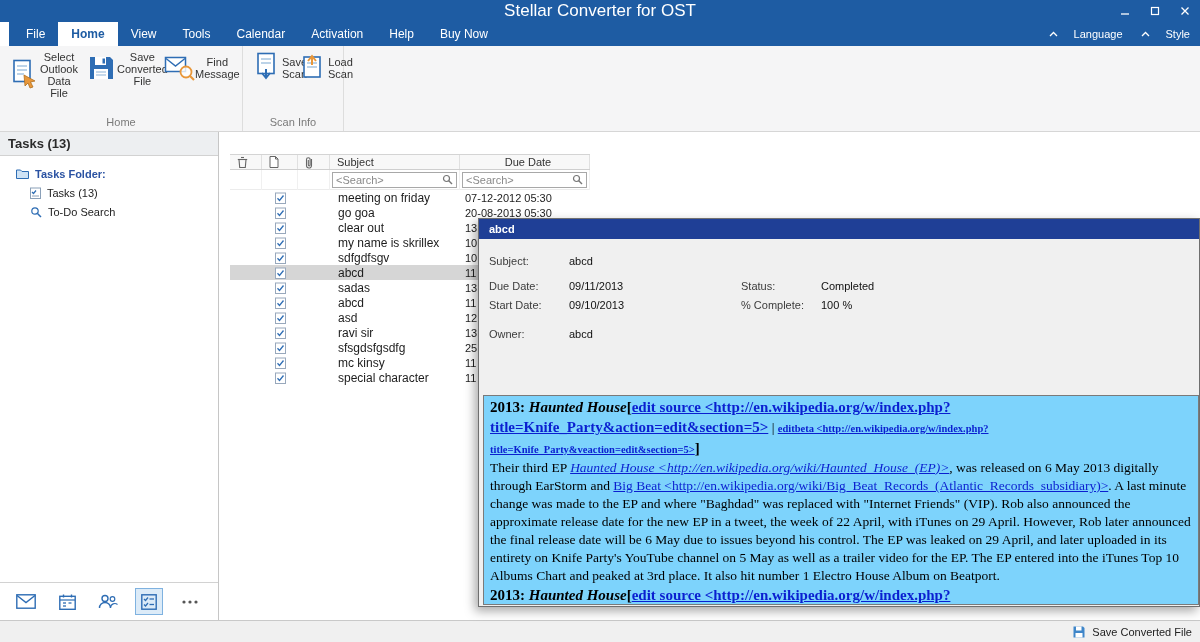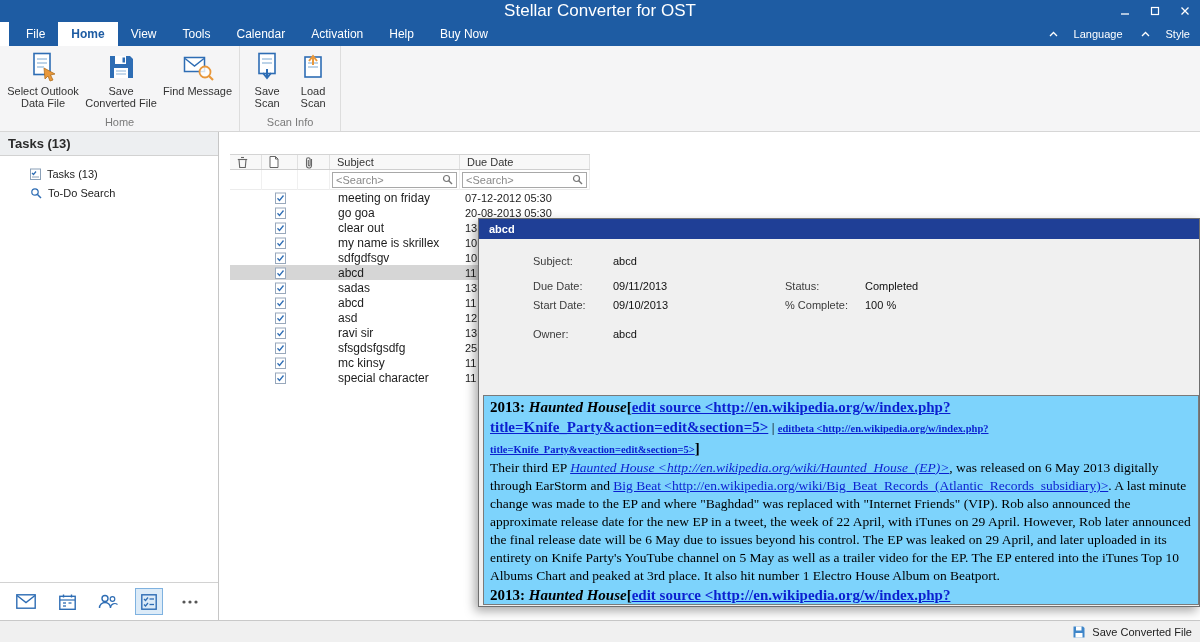--- a/index.html
+++ b/index.html
@@ -18,21 +18,21 @@
   .tabs{display:flex;height:24px;padding-left:4px;}
   .tab{padding:0 13px;display:flex;align-items:center;font-size:12px;color:#fff;cursor:default;}
   .tab.active{background:#fff;color:#1e5ca3;font-weight:bold;}
   .tabbar-right{position:absolute;right:10px;top:0;height:24px;display:flex;gap:18px;align-items:center;}
   .tb-right-item{display:flex;align-items:center;gap:16px;font-size:11px;color:#fff;cursor:default;}
 
   
   .ribbon{position:absolute;left:0;top:46px;right:0;height:86px;background:#f5f5f6;border-bottom:1px solid #d6d6d6;display:flex;}
   .ribbon-group{display:flex;flex-direction:column;border-right:1px solid #dddddd;padding:2px 4px 0 4px;}
   .ribbon-buttons{flex:1;display:flex;align-items:flex-start;}
-  .ribbon-btn{min-width:46px;max-width:78px;padding:3px 3px 0 3px;display:flex;flex-direction:column;align-items:center;text-align:center;cursor:default;}
+  .ribbon-btn{min-width:46px;max-width:78px;padding:3px 3px 0 3px;display:flex;flex-direction:row;align-items:center;text-align:center;cursor:default;}
   .ribbon-group:nth-child(2) .ribbon-btn{max-width:44px;}
   .ribbon-btn .icon{width:32px;height:32px;display:flex;align-items:center;justify-content:center;margin-bottom:2px;}
   .ribbon-btn-label{font-size:11px;line-height:12px;color:#333;}
   .group-label{height:15px;text-align:center;font-size:11px;color:#7a7a7a;}
 
   
   .sidebar{position:absolute;left:0;top:132px;width:219px;bottom:22px;background:#fff;border-right:1px solid #c6c6c6;}
   .sidebar-header{height:24px;background:#edeff1;border-bottom:1px solid #d2d2d2;display:flex;align-items:center;padding-left:8px;font-size:13px;font-weight:bold;color:#2b2b2b;}
   .tree{padding-top:8px;}
   .tree-item{display:flex;align-items:center;height:19px;font-size:11px;gap:6px;cursor:default;}
@@ -59,21 +59,21 @@
   .td.tdue{padding-left:5px;font-size:11px;color:#1c1c1c;}
 
   
   .statusbar{position:absolute;left:0;right:0;bottom:0;height:22px;background:#f0f0f0;border-top:1px solid #c9c9c9;}
   .status-right{position:absolute;right:8px;top:0;height:21px;display:flex;align-items:center;gap:6px;font-size:11px;color:#222;cursor:default;}
 
   
   .popup{position:absolute;left:478px;top:218px;width:722px;height:389px;background:#f0f0f0;border:1px solid #6f6f6f;box-shadow:-3px 4px 10px rgba(0,0,0,.35);z-index:10;}
   .popup-title{height:20px;background:#1f3f96;color:#fff;display:flex;align-items:center;padding-left:10px;font-size:11px;font-weight:bold;}
   .popup-fields{position:relative;height:156px;font-size:11px;}
-  .pf-row{position:absolute;left:10px;right:0;height:14px;margin-left:44px;}
+  .pf-row{position:absolute;left:10px;right:0;height:14px;}
   .pf-label{position:absolute;left:0;color:#3c3c3c;}
   .pf-value{position:absolute;left:80px;color:#111;}
   .pf-label2{position:absolute;left:252px;color:#3c3c3c;}
   .pf-value2{position:absolute;left:332px;color:#111;}
   .popup-body{position:absolute;left:4px;right:0;top:176px;bottom:1px;background:#7dd3fc;border:1px solid #7a7a7a;padding:1px 6px 0 6px;overflow:hidden;font-family:"Liberation Serif",serif;font-size:13.5px;color:#000;overflow-wrap:anywhere;}
   .para{line-height:18px;}
   .seg-b{font-weight:bold;font-size:15px;line-height:20px;}
   .seg-bi{font-weight:bold;font-style:italic;font-size:15px;line-height:20px;}
   .seg-bl{font-weight:bold;font-size:15px;line-height:20px;color:#0a1fd0;text-decoration:underline;cursor:pointer;}
   .seg-sl{font-weight:bold;font-size:10.5px;color:#0a1fd0;text-decoration:underline;cursor:pointer;}
@@ -206,20 +206,28 @@
             <div class="ribbon-btn-label">Load Scan</div>
           </div>
         </div>
         <div class="group-label">Scan Info</div>
       </div>
     </div>
 
   <div class="sidebar">
     <div class="sidebar-header">Tasks (13)</div>
     <div class="tree">
+        <div class="tree-item root">
+          <span class="icon">
+            <svg width="13" height="11" viewBox="0 0 13 11">
+              <path d="M0.5 2 h4 l1.5 1.5 h6.5 v7 h-12 z" fill="#cfe3f5" stroke="#2e6db4"></path>
+            </svg>
+          </span>
+          <span>Tasks Folder:</span>
+        </div>
         <div class="tree-item child">
           <span class="icon">
             <svg width="11" height="12" viewBox="0 0 11 12">
               <rect x="0.5" y="1" width="10" height="10.5" fill="#fff" stroke="#8aa0b8"></rect>
               <path d="M2 5 l1.5 1.5 L6 3.5" stroke="#2e6db4" stroke-width="1.2" fill="none"></path>
               <line x1="2" y1="9" x2="9" y2="9" stroke="#8aa0b8"></line>
             </svg>
           </span>
           <span>Tasks (13)</span>
         </div>
@@ -311,21 +319,21 @@
           <div class="th" style="width: 32px;">
             <span class="icon">
               <svg width="8" height="13" viewBox="0 0 8 13">
                 <path d="M6.5 3 v6.5 a2.5 2.5 0 0 1 -5 0 V3.5 a1.8 1.8 0 0 1 3.6 0 V9 a0.9 0.9 0 0 1 -1.8 0 V4" fill="none" stroke="#666" stroke-width="1.1"></path>
               </svg>
             </span>
           </div>
           <div class="th" style="width: 130px;">
             <span>Subject</span>
           </div>
-          <div class="th" style="width: 130px;">
+          <div class="th" style="width: 130px; justify-content: center;">
             <span>Due Date</span>
           </div>
         </div>
       <div class="search-row">
           <div class="sr-cell" style="width: 32px;"></div>
           <div class="sr-cell" style="width: 36px;"></div>
           <div class="sr-cell" style="width: 32px;"></div>
           <div class="sr-cell" style="width: 130px;">
             <div class="searchbox">
               <span class="ph">&lt;Search&gt;</span>

